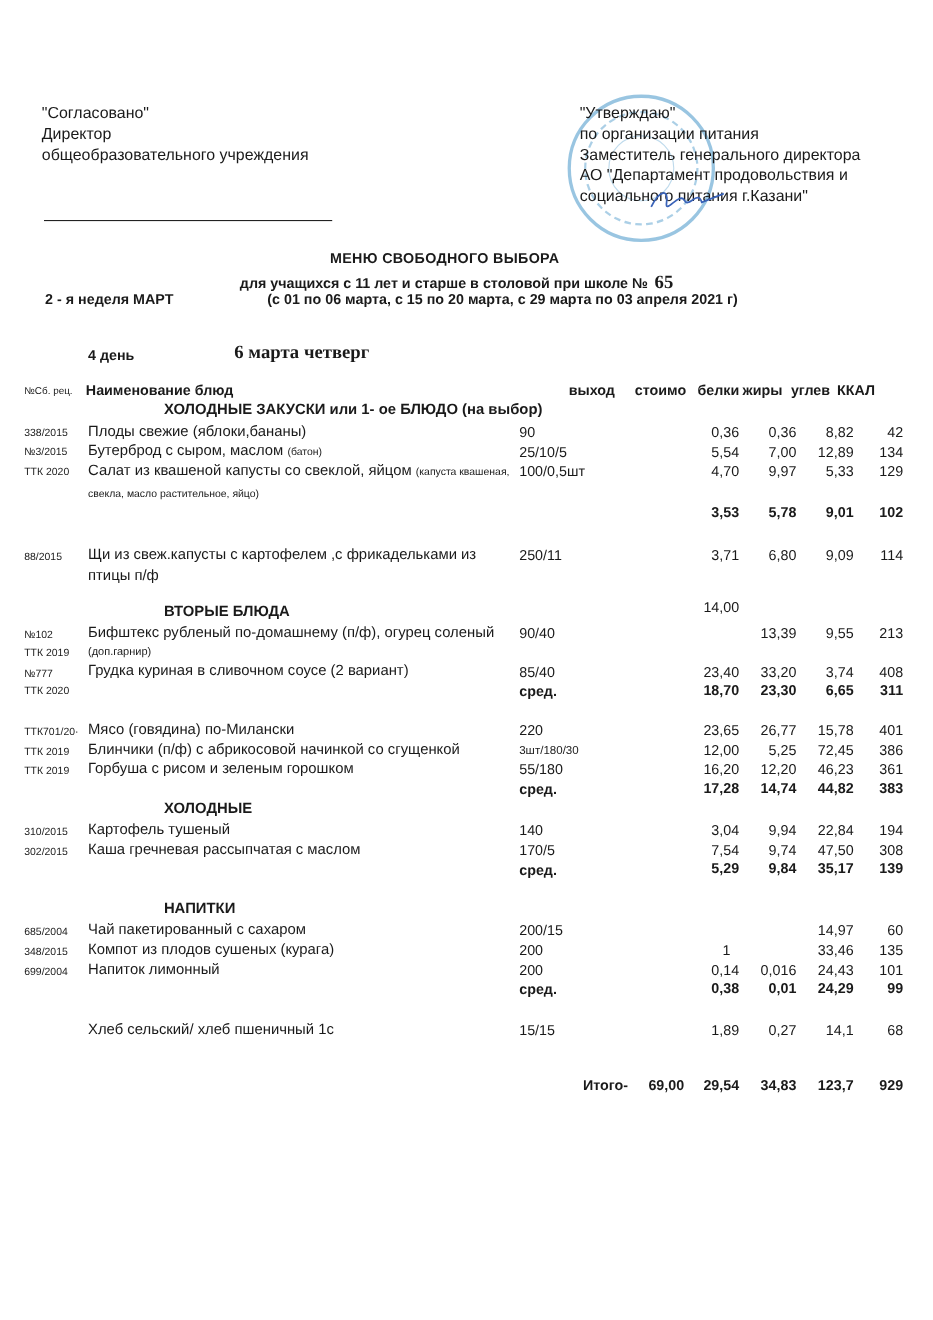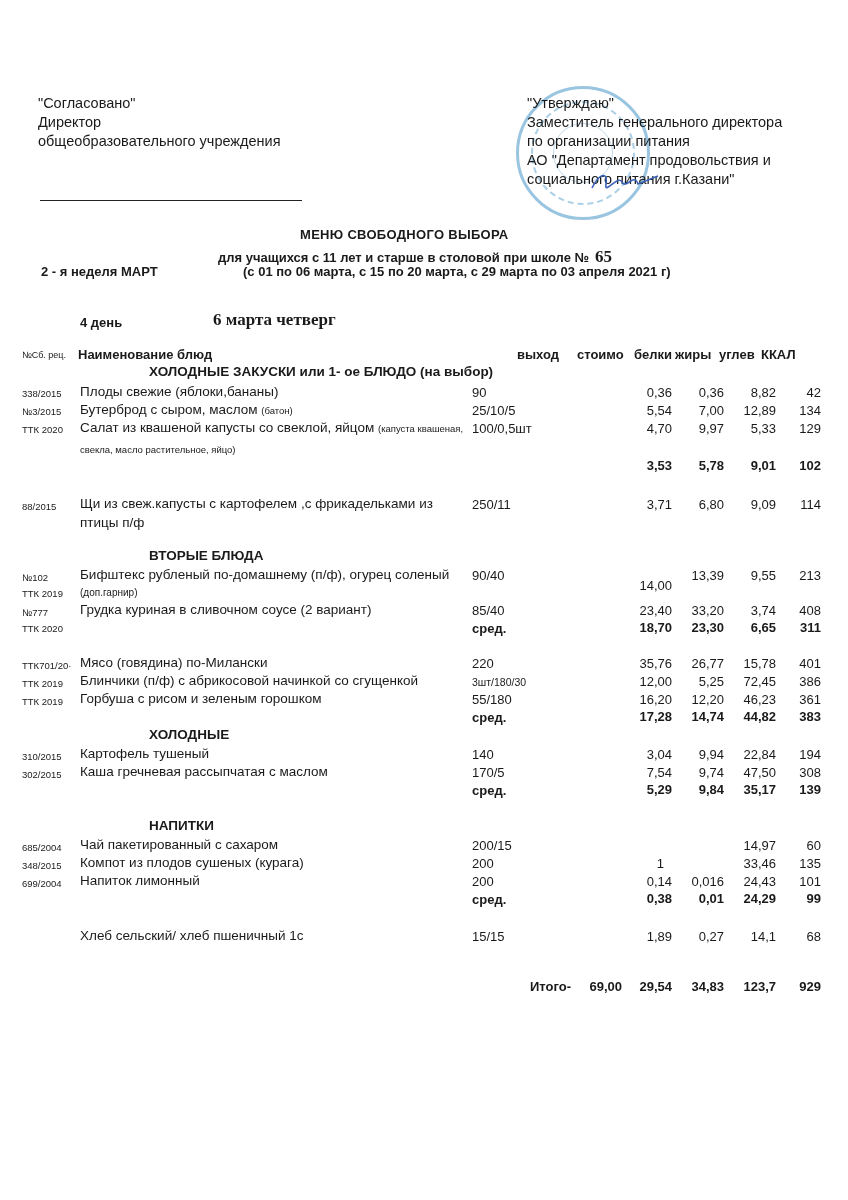--- a/index.html
+++ b/index.html
@@ -61,22 +61,22 @@
   <div class="sigline"></div>
 </div>
 
 <div class="stamp"></div>
 <svg class="signature" viewBox="0 0 70 22">
   <path d="M2 18 C10 2, 18 2, 16 14 S28 4, 32 12 S44 2, 48 14 L68 6" fill="none" stroke="#3a63b8" stroke-width="1.6"></path>
 </svg>
 
 <div class="abs approval-right">
   <div>"Утверждаю"</div>
+  <div>по организации питания</div>
   <div>Заместитель генерального директора</div>
-  <div>по организации питания</div>
   <div>АО "Департамент продовольствия и</div>
   <div>социального питания г.Казани"</div>
 </div>
 
 <div class="abs title1">МЕНЮ  СВОБОДНОГО  ВЫБОРА</div>
 <div class="abs title2"><span>для  учащихся с 11 лет и старше  в  столовой при школе   №</span><span class="num">65</span></div>
 <div class="abs week">2 - я неделя  МАРТ</div>
 <div class="abs period">(с 01 по 06 марта, с 15 по 20 марта, с 29 марта по 03 апреля 2021 г)</div>
 <div class="abs daynum">4 день</div>
 <div class="abs daydate">6 марта четверг</div>
@@ -131,21 +131,21 @@
 <div class="abs cell c-carb" style="top:497px;">9,09</div>
 <div class="abs cell c-kcal" style="top:497px;">114</div>
 
 <div class="abs section" style="left:149px; top:548px;">ВТОРЫЕ  БЛЮДА</div>
 
 <div class="abs code" style="top:572px;">№102</div>
 <div class="abs code" style="top:588px;">ТТК 2019</div>
 <div class="abs name" style="top:567px;">Бифштекс рубленый по-домашнему (п/ф), огурец соленый</div>
 <div class="abs sub" style="top:587px; font-size:10px;">(доп.гарнир)</div>
 <div class="abs out" style="top:568px;">90/40</div>
-<div class="abs cell c-prot" style="top:578px;">14,00</div>
+<div class="abs cell c-prot" style="top:544px;">14,00</div>
 <div class="abs cell c-fat" style="top:568px;">13,39</div>
 <div class="abs cell c-carb" style="top:568px;">9,55</div>
 <div class="abs cell c-kcal" style="top:568px;">213</div>
 
 <div class="abs code" style="top:607px;">№777</div>
 <div class="abs code" style="top:623px;">ТТК 2020</div>
 <div class="abs name" style="top:602px;">Грудка куриная в сливочном соусе (2 вариант)</div>
 <div class="abs out" style="top:603px;">85/40</div>
 <div class="abs cell c-prot" style="top:603px;">23,40</div>
 <div class="abs cell c-fat" style="top:603px;">33,20</div>
@@ -154,21 +154,21 @@
 
 <div class="abs out b" style="top:621px;">сред.</div>
 <div class="abs cell b c-prot" style="top:620px;">18,70</div>
 <div class="abs cell b c-fat" style="top:620px;">23,30</div>
 <div class="abs cell b c-carb" style="top:620px;">6,65</div>
 <div class="abs cell b c-kcal" style="top:620px;">311</div>
 
 <div class="abs code" style="top:660px;">ТТК701/20·</div>
 <div class="abs name" style="top:655px;">Мясо (говядина) по-Милански</div>
 <div class="abs out" style="top:656px;">220</div>
-<div class="abs cell c-prot" style="top:656px;">35,76</div>
+<div class="abs cell c-prot" style="top:656px;">23,65</div>
 <div class="abs cell c-fat" style="top:656px;">26,77</div>
 <div class="abs cell c-carb" style="top:656px;">15,78</div>
 <div class="abs cell c-kcal" style="top:656px;">401</div>
 
 <div class="abs code" style="top:678px;">ТТК 2019</div>
 <div class="abs name" style="top:673px;">Блинчики (п/ф) с абрикосовой начинкой со сгущенкой</div>
 <div class="abs out small" style="top:676px;">3шт/180/30</div>
 <div class="abs cell c-prot" style="top:674px;">12,00</div>
 <div class="abs cell c-fat" style="top:674px;">5,25</div>
 <div class="abs cell c-carb" style="top:674px;">72,45</div>

